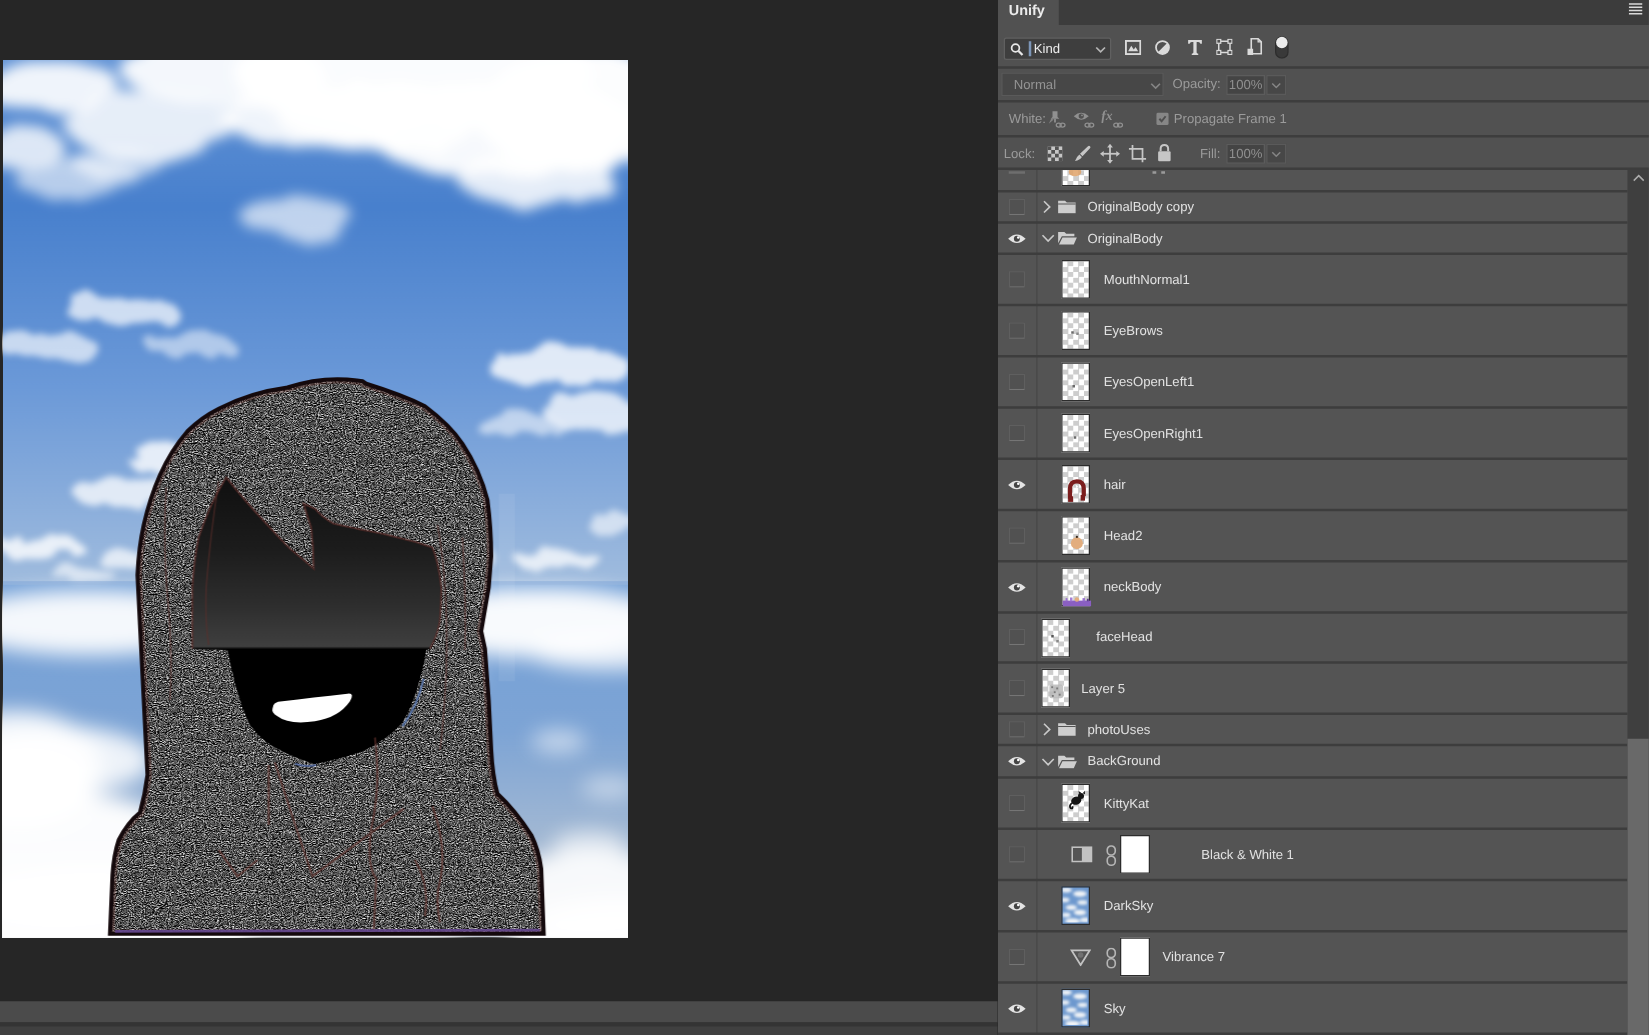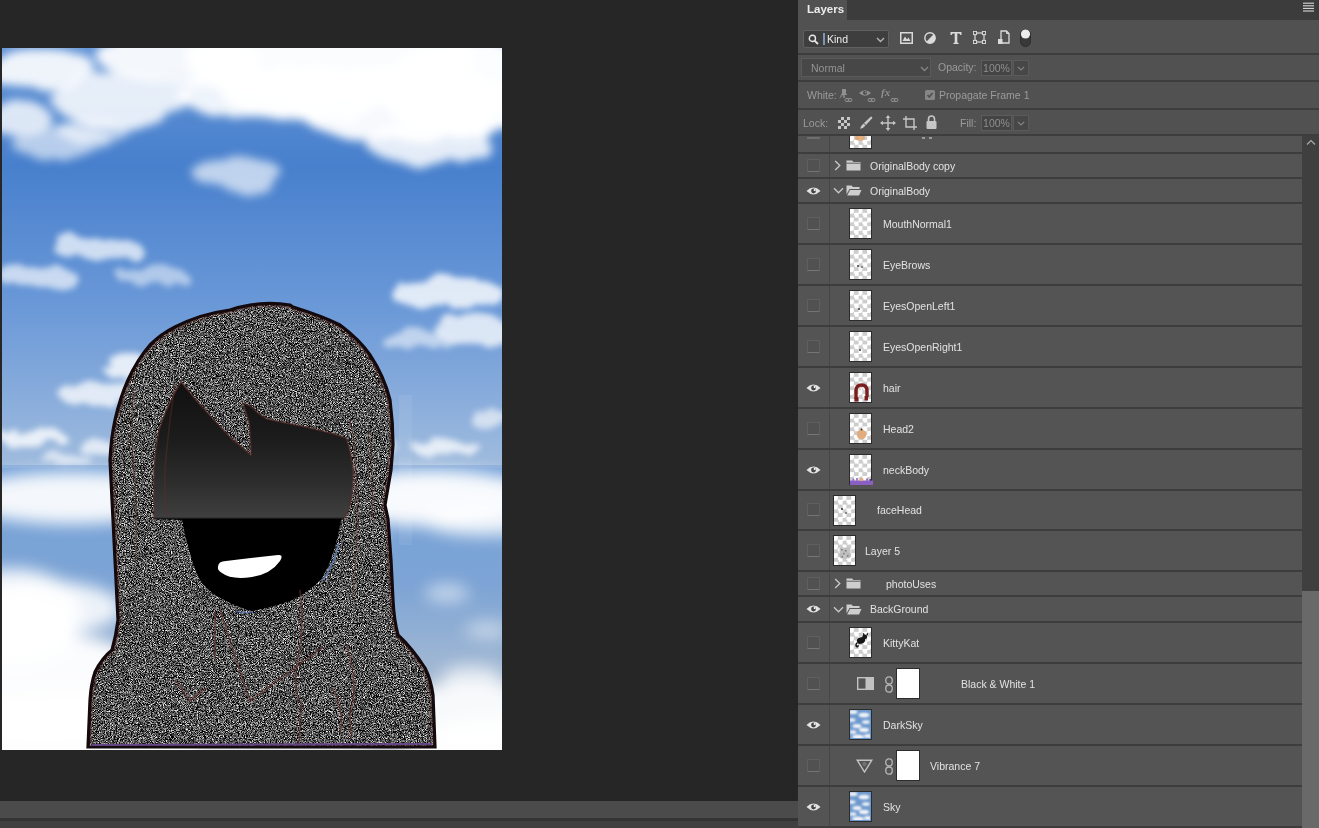--- a/index.html
+++ b/index.html
@@ -159,21 +159,21 @@
 
 <rect x="397" y="347" width="13" height="150" fill="#ffffff" opacity="0.07"></rect>
 </svg></div>
 
 <div class="abs" style="left:0;top:801px;width:798px;height:17px;background:#4b4b4b;"></div>
 <div class="abs" style="left:0;top:818px;width:798px;height:3px;background:#343434;"></div>
 <div class="abs" style="left:0;top:821px;width:798px;height:7px;background:#404040;"></div>
 <div id="panel">
 <div class="abs" style="left:0;top:0;width:521px;height:20px;background:#3c3c3c;"></div>
 <div class="abs" style="left:0;top:0;width:49px;height:20px;background:#515151;"></div>
-<div class="abs" style="left:9px;top:3px;color:#ececec;font-size:11.5px;font-weight:bold;">Layers</div>
+<div class="abs" style="left:9px;top:3px;color:#ececec;font-size:11.5px;font-weight:bold;">Unify</div>
 <svg class="abs" style="left:505px;top:2px;" width="11" height="10" viewBox="0 0 11 10">
 <g stroke="#d8d8d8" stroke-width="1.1">
         <line x1="0" y1="1.2" x2="11" y2="1.2"></line>
         <line x1="0" y1="3.8" x2="11" y2="3.8"></line>
         <line x1="0" y1="6.4" x2="11" y2="6.4"></line>
         <line x1="0" y1="9" x2="11" y2="9"></line>
       </g>
     </svg>
 <div class="abs" style="left:0;top:20px;width:521px;height:34px;background:#515151;"></div>
 <div class="abs" style="left:5px;top:30px;width:86px;height:18px;background:#3e3e3e;border:1px solid #606060;border-radius:2px;text-align:center;">
@@ -432,21 +432,21 @@
 <div class="abs lname" style="left:67px;top:544.5px;">Layer 5</div>
 <div class="divh" style="top:570px;width:504px;"></div>
 <div class="cbwell" style="left:9px;top:576.5px;"></div>
 <svg class="abs" style="left:36px;top:578.0px;" width="7" height="11" viewBox="0 0 7 11">
       <path d="M1.2,1 L5.8,5.5 L1.2,10" fill="none" stroke="#c9c9c9" stroke-width="1.3"></path>
     </svg>
 <svg class="abs" style="left:48px;top:578.0px;" width="15" height="11" viewBox="0 0 15 11">
       <path d="M0.5,0.5 L6,0.5 L7.5,2 L14.5,2 L14.5,10.5 L0.5,10.5 Z" fill="#cecece"></path>
       <line x1="0.5" y1="3.2" x2="14.5" y2="3.2" stroke="#545454" stroke-width="0.9"></line>
     </svg>
-<div class="abs lname" style="left:72px;top:577.5px;margin-left:16px;">photoUses</div>
+<div class="abs lname" style="left:72px;top:577.5px;">photoUses</div>
 <div class="divh" style="top:595px;width:504px;"></div>
 <svg class="abs" style="left:8px;top:604.0px;" width="15" height="10" viewBox="0 0 15 10">
       <path d="M0.5,5 Q7.5,-1.8 14.5,5 Q7.5,11.8 0.5,5 Z" fill="#e4e4e4"></path>
       <circle cx="7.5" cy="5" r="2.4" fill="#454545"></circle>
       <circle cx="8.6" cy="3.9" r="1.0" fill="#ffffff"></circle>
     </svg>
 <svg class="abs" style="left:35px;top:605.5px;" width="11" height="7" viewBox="0 0 11 7">
       <path d="M1,1.2 L5.5,5.8 L10,1.2" fill="none" stroke="#c9c9c9" stroke-width="1.3"></path>
     </svg>
 <svg class="abs" style="left:48px;top:603.5px;" width="16" height="11" viewBox="0 0 16 11">

